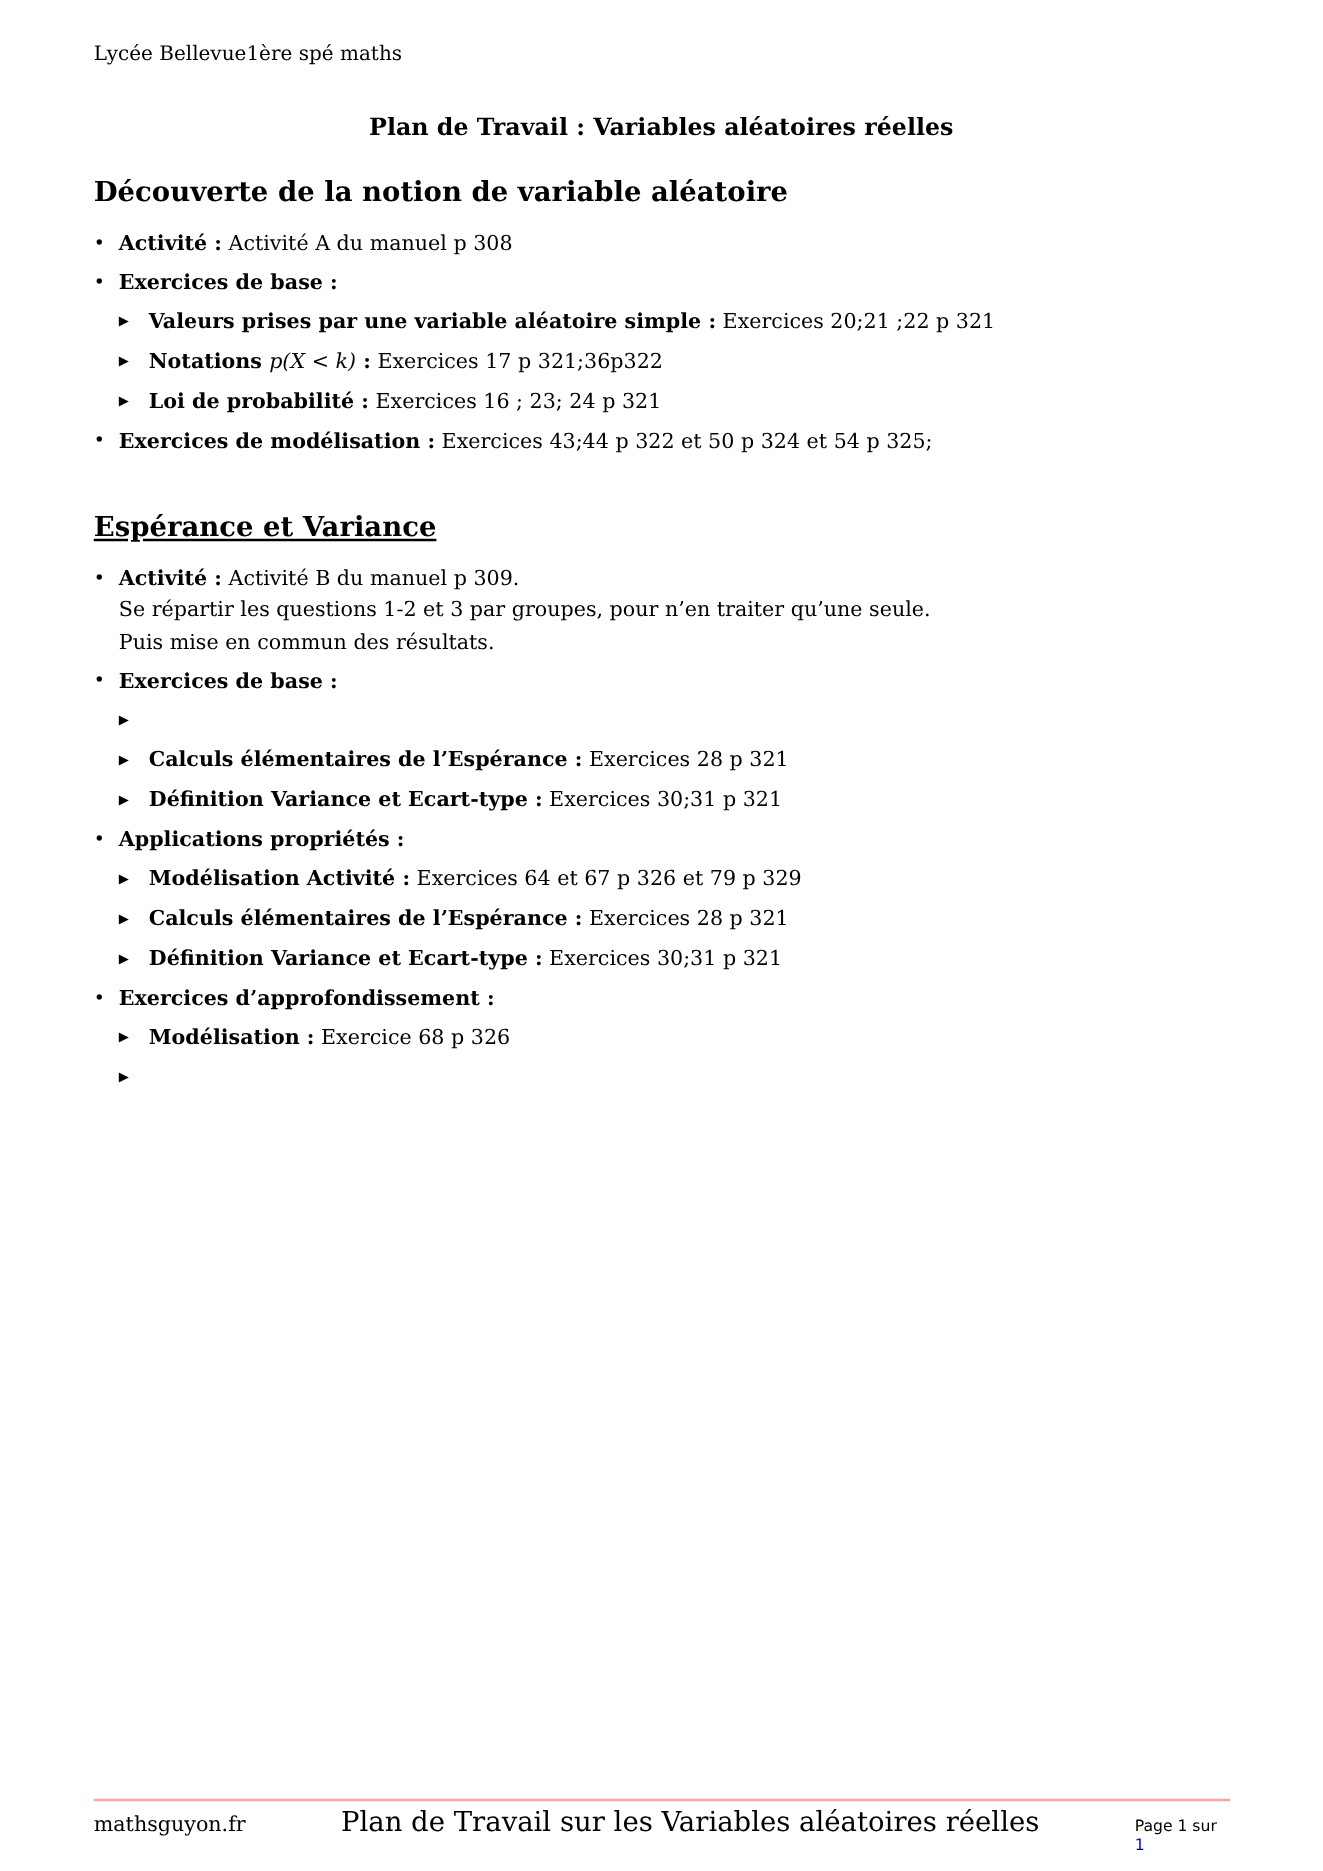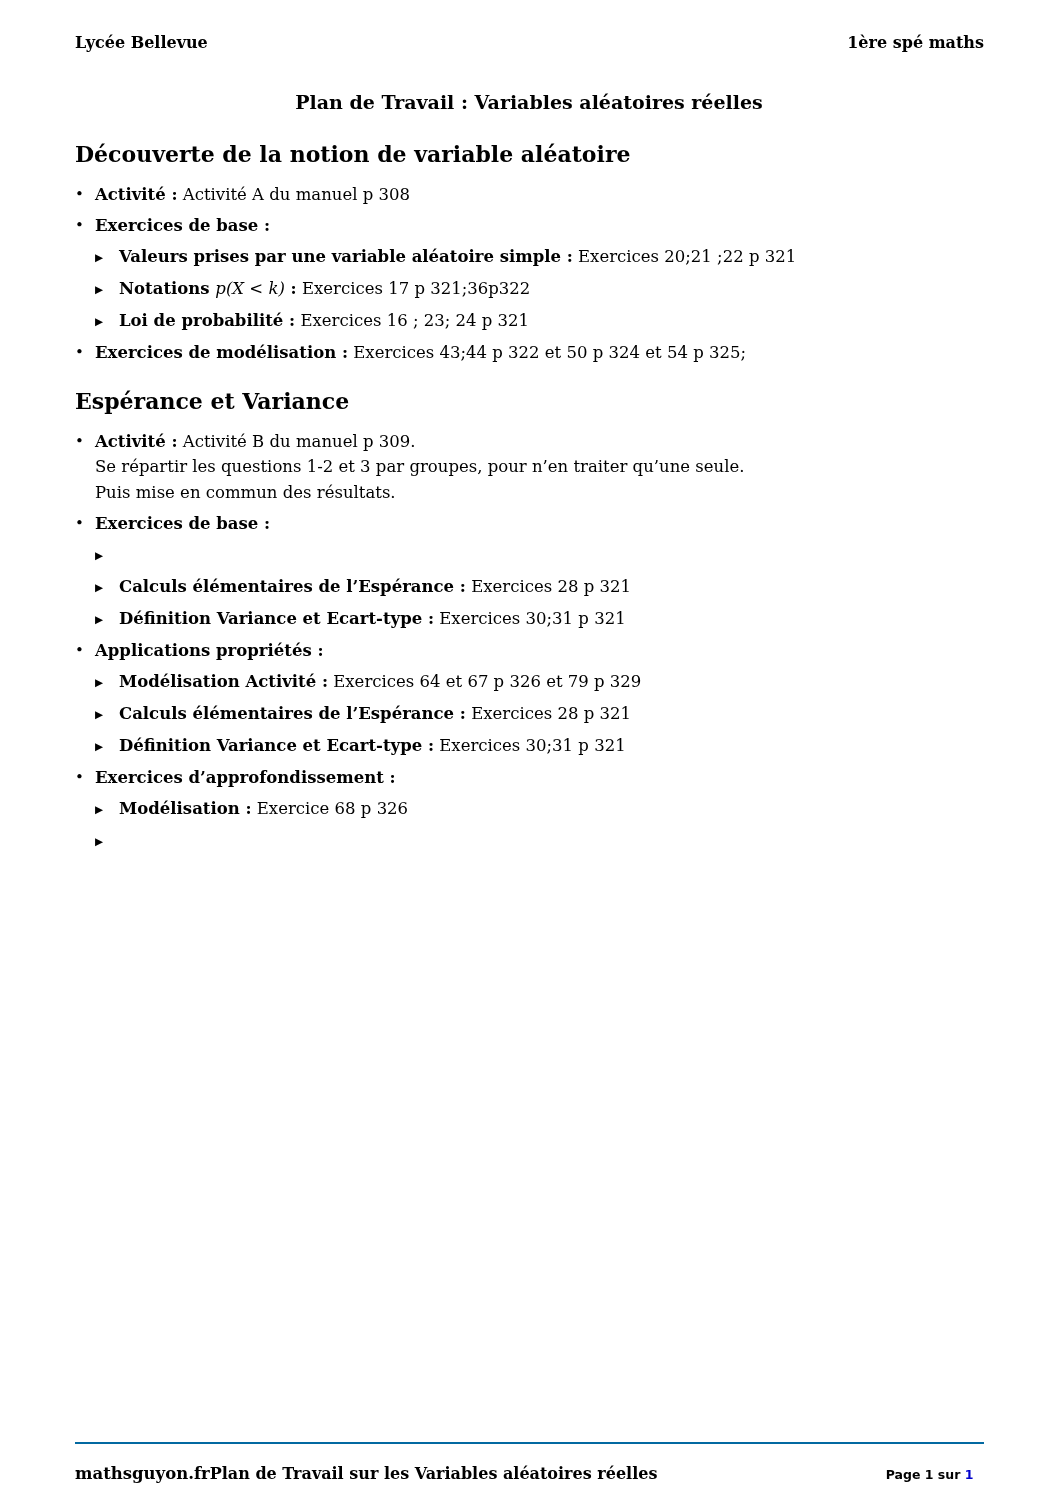--- a/index.html
+++ b/index.html
@@ -7,39 +7,38 @@
     width: 1058px; height: 1497px;
     background: #ffffff;
     color: #000000;
     font-family: "DejaVu Serif", serif;
     position: relative;
     overflow: hidden;
     box-sizing: border-box;
   }
   .page-header {
     display: flex;
-    justify-content: space-between;
+    justify-content: flex-start;
     padding: 33px 74px 0 75px;
     font-size: 16px;
     line-height: 20px;
-    font-weight: bold;
   }
   .doc-title {
     text-align: center;
     font-weight: bold;
     font-size: 19px;
     margin-top: 38px;
   }
   .section-heading {
     font-weight: bold;
     font-size: 22px;
     margin: 28px 75px 14px 75px;
     line-height: 27px;
   }
-  .section-heading.second { margin-top: 23px; }
+  .section-heading.second { margin-top: 44px; text-decoration: underline; }
   .list { margin: 0; }
   .item {
     display: flex;
     align-items: flex-start;
     margin: 6px 0;
     font-size: 16.5px;
     line-height: 25px;
   }
   .item.lvl1 { padding-left: 75px; }
   .item.lvl2 { padding-left: 95px; }
@@ -59,29 +58,28 @@
   }
   .item .content { flex: 1 1 auto; }
   .item b { font-weight: bold; }
   .item i.math { font-style: italic; font-weight: normal; }
   .extra-line { line-height: 25.5px; }
   .page-footer {
     position: absolute;
     left: 75px;
     right: 74px;
     bottom: 14px;
-    border-top: 2px solid #0369a1;
-    padding-top: 20px;
+    border-top: 2px solid #fca5a5;
+    padding-top: 5px;
     display: flex;
     align-items: baseline;
-    font-weight: bold;
   }
   .footer-left  { flex: 1 1 0; font-size: 16.5px; text-align: left; }
-  .footer-center{ flex: 2 1 auto; font-size: 16px; text-align: left; }
-  .footer-right { flex: 1 1 0; text-align: center; font-family: "DejaVu Sans", sans-serif; font-size: 12.5px; }
+  .footer-center{ flex: 2 1 auto; font-size: 22px; text-align: center; }
+  .footer-right { flex: 1 1 0; text-align: left; font-family: "DejaVu Sans", sans-serif; font-size: 12.5px; }
   .footer-right .page-num { color: #0000cc; }
 </style>
 </head>
 <body>
 
 <div class="page-header">
   <span>Lycée Bellevue</span>
   <span>1ère spé maths</span>
 </div>
 

